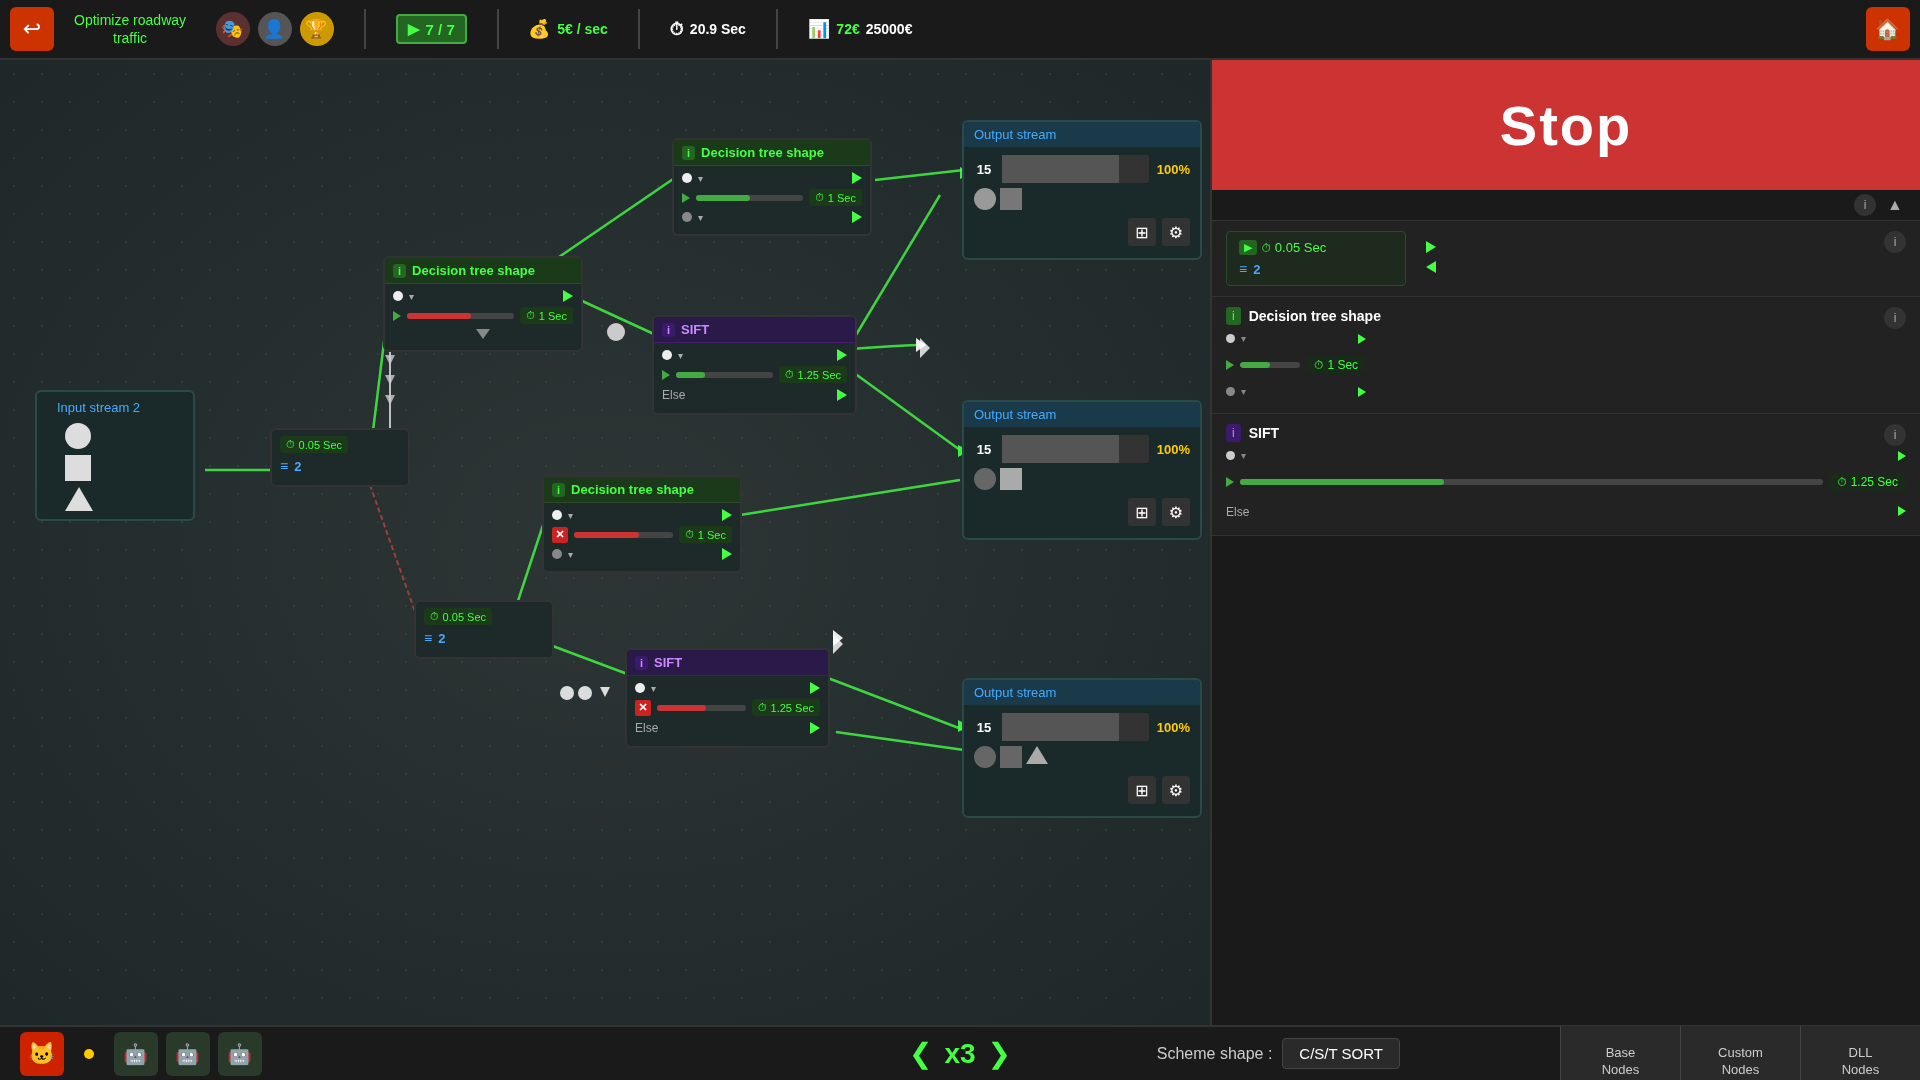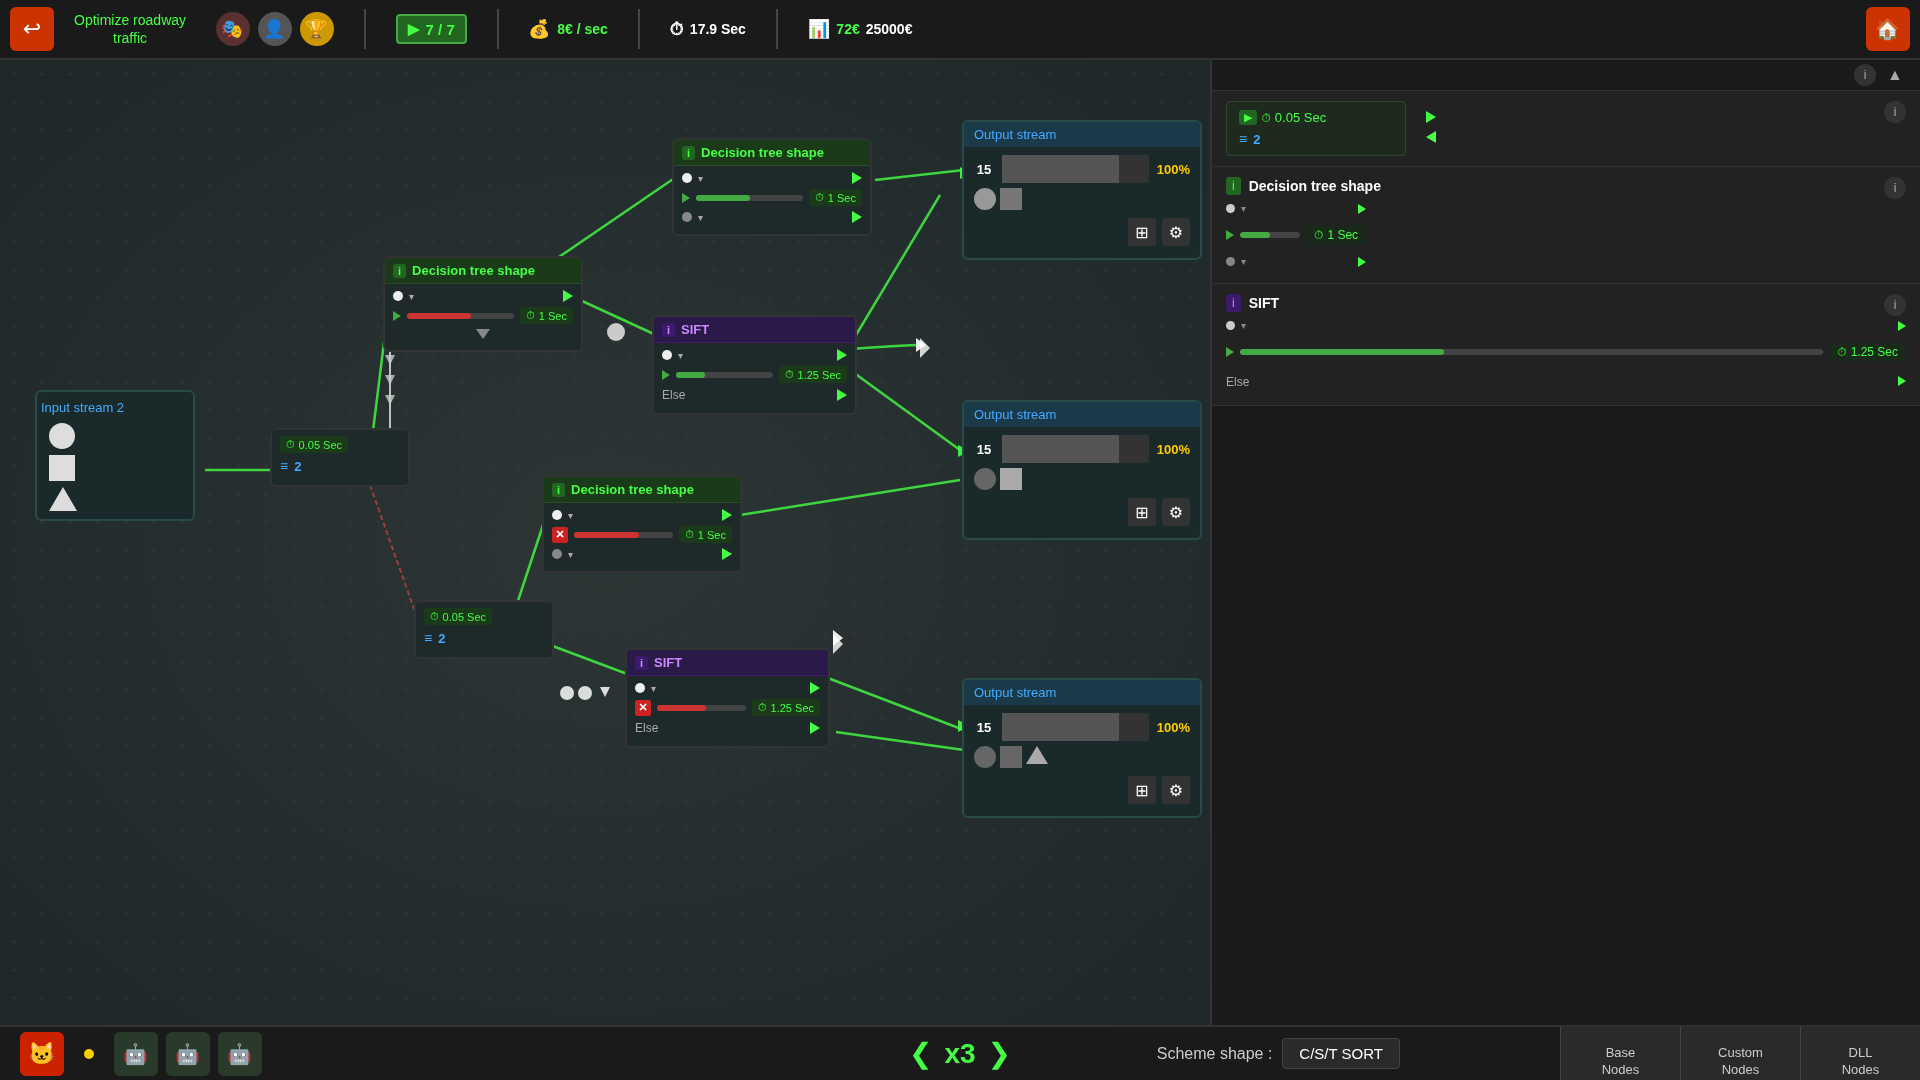--- a/index.html
+++ b/index.html
@@ -162,21 +162,21 @@
       font-size: 11px; color: #fff; font-weight: bold;
       flex-shrink: 0;
     }
 
     
     .input-stream-node {
       position: absolute;
       background: #1a2a2a;
       border: 2px solid #2a4a4a;
       border-radius: 6px;
-      padding: 8px 4px;
+      padding: 8px 20px;
       min-width: 160px;
     }
     .input-stream-title { color: #44aaff; font-size: 13px; margin-bottom: 8px; }
     .input-shapes { display: flex; flex-direction: column; gap: 6px; margin-left: 8px; }
     .shape-circle {
       width: 26px; height: 26px; border-radius: 50%; background: #ddd;
     }
     .shape-square {
       width: 26px; height: 26px; background: #ddd;
     }
@@ -364,26 +364,26 @@
     <div class="agent-icon agent-gold">🏆</div>
   </div>
   <div class="topbar-sep"></div>
   <div class="topbar-arrow-box">
     <span>▶</span>
     <span>7 / 7</span>
   </div>
   <div class="topbar-sep"></div>
   <div class="topbar-stat">
     <span class="stat-icon">💰</span>
-    <span class="stat-green">8€ / sec</span>
+    <span class="stat-green">5€ / sec</span>
   </div>
   <div class="topbar-sep"></div>
   <div class="topbar-stat">
     <span class="stat-icon">⏱</span>
-    <span class="stat-white">17.9 Sec</span>
+    <span class="stat-white">20.9 Sec</span>
   </div>
   <div class="topbar-sep"></div>
   <div class="topbar-stat">
     <span class="stat-icon">📊</span>
     <span class="stat-green">72€</span>
     <span class="stat-white">25000€</span>
   </div>
   <div class="topbar-right">
     <div class="topbar-home-btn">🏠</div>
   </div>
@@ -697,20 +697,23 @@
       <div class="os-controls">
         <div class="os-ctrl-btn">⊞</div>
         <div class="os-ctrl-btn">⚙</div>
       </div>
     </div>
   </div>
 </div>
 
 <div id="right-panel">
 
+  <div class="rp-stop-btn">
+    <span>Stop</span>
+  </div>
 
 
   <div style="display:flex; justify-content:flex-end; padding:4px 14px; background:#1a1a1a; border-bottom:1px solid #333;">
     <div style="width:22px;height:22px;background:#333;border-radius:50%;display:flex;align-items:center;justify-content:center;font-size:12px;color:#aaa;cursor:pointer;">i</div>
     <div style="margin-left:8px;width:22px;height:22px;display:flex;align-items:center;justify-content:center;font-size:16px;color:#aaa;">▲</div>
   </div>
 
   <div class="rp-node-card">
     <div style="display:flex; gap:20px; align-items:flex-start;">
 

